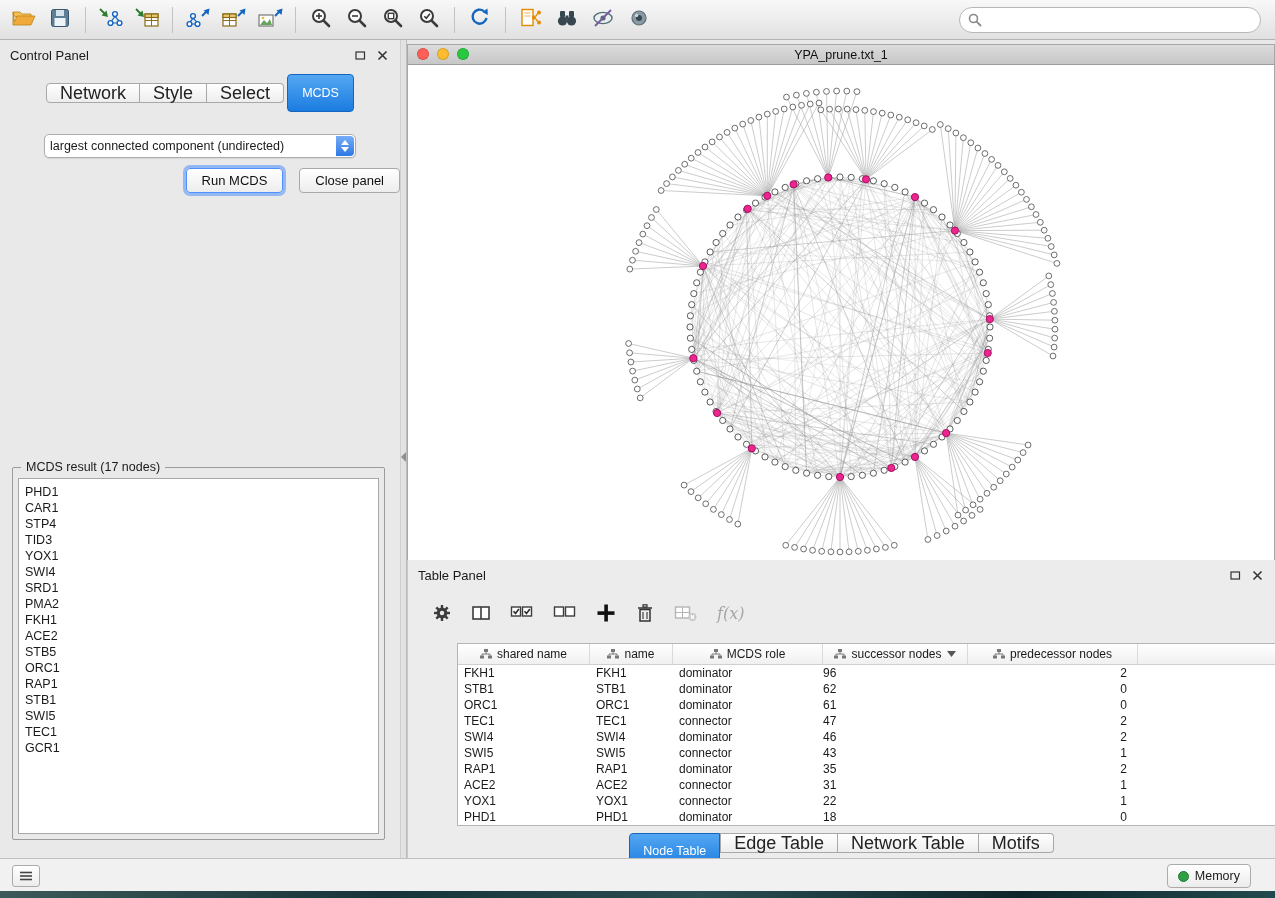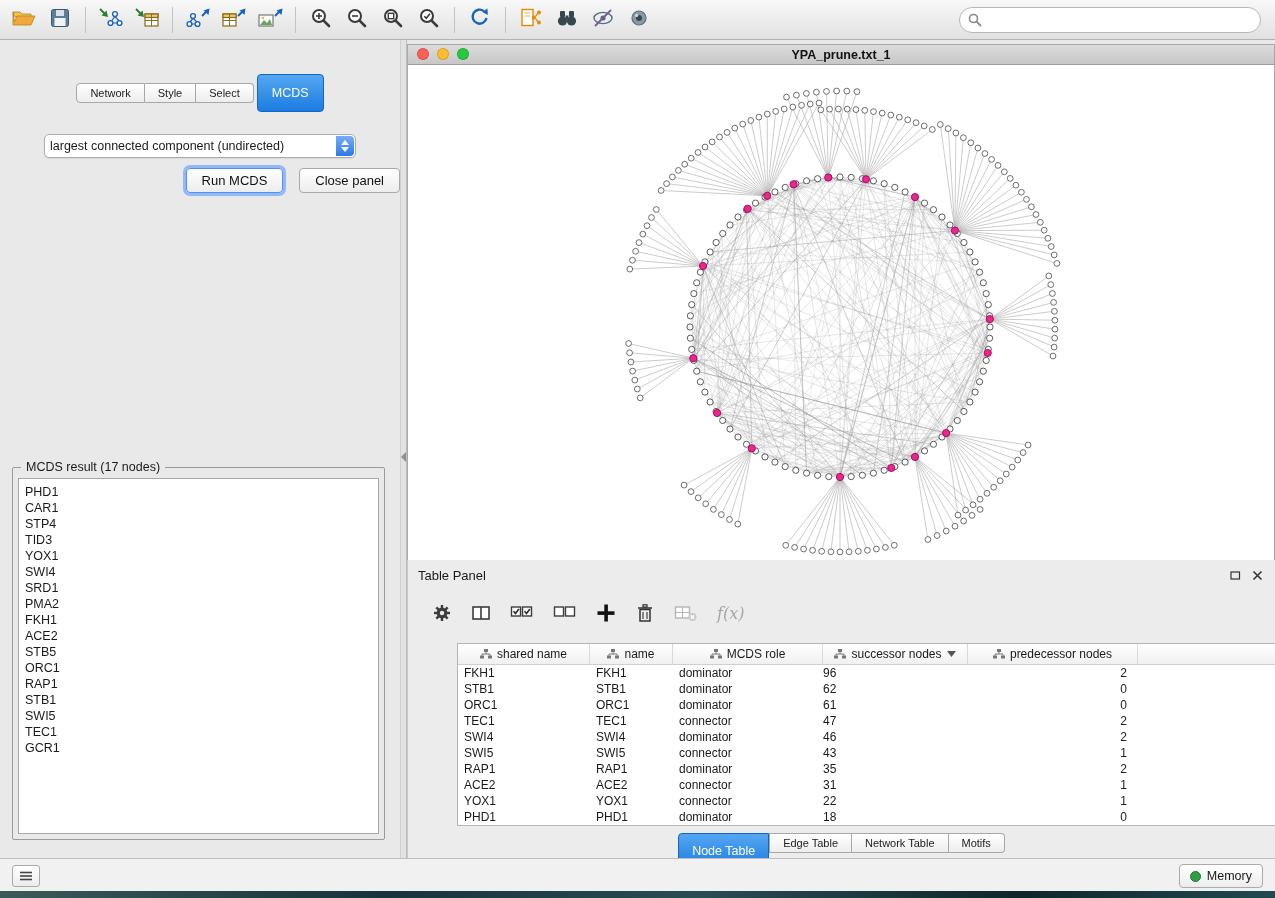--- a/index.html
+++ b/index.html
@@ -12,21 +12,21 @@
   .searchbox{margin-left:auto;margin-right:8px;width:300px;height:24px;background:#fff;border:1px solid #b7b7b7;border-radius:13px;position:relative;display:flex;align-items:center;}
   .searchbox svg{position:absolute;left:8px;top:5px;}
   .searchbox input{border:none;outline:none;background:transparent;margin-left:28px;width:260px;font-size:12px;font-family:"Liberation Sans",sans-serif;}
 
   
   .control-panel{position:absolute;left:0;top:40px;width:400px;height:818px;background:#e9e9e9;}
   .panel-header{display:flex;align-items:center;padding:8px 10px 0 10px;font-size:13px;}
   .panel-header .title{flex:1;}
   .winbtn{width:16px;height:14px;display:flex;align-items:center;justify-content:center;margin-left:6px;}
   .cp-tabs{position:absolute;top:34px;left:0;width:100%;display:flex;justify-content:center;align-items:center;}
-  .seg{height:20px;padding:0 13px;display:flex;align-items:center;font-size:11px;background:linear-gradient(#ffffff,#ededed);border:1px solid #a8a8a8;color:#222;box-sizing:border-box;}
+  .seg{height:20px;padding:0 13px;display:flex;align-items:center;font-size:18px;background:linear-gradient(#ffffff,#ededed);border:1px solid #a8a8a8;color:#222;box-sizing:border-box;}
   .seg + .seg{border-left:none;}
   .seg.first{border-radius:4px 0 0 4px;}
   .seg.last{border-radius:0 4px 4px 0;}
   .tab-active{margin-left:3px;height:20px;padding:8px 14px;display:flex;align-items:center;font-size:12.5px;color:#fff;background:linear-gradient(#55a7f2,#1b7ce0);border:1px solid #1565c0;border-radius:4px;}
   .opt-label{position:absolute;top:74px;width:100%;text-align:center;font-size:13px;}
   .mac-select{position:absolute;top:94px;left:44px;width:312px;height:24px;background:#fff;border:1px solid #adadad;border-radius:5px;box-sizing:border-box;display:flex;align-items:center;font-size:12.5px;padding-left:5px;box-shadow:0 1px 1px rgba(0,0,0,.08);}
   .mac-select .chev{position:absolute;right:1px;top:1px;bottom:1px;width:18px;background:linear-gradient(#76acf7,#2e7ae6);border-radius:0 4px 4px 0;display:flex;flex-direction:column;align-items:center;justify-content:center;gap:2px;}
   .tri-up{width:0;height:0;border-left:4px solid transparent;border-right:4px solid transparent;border-bottom:5px solid #fff;}
   .tri-down{width:0;height:0;border-left:4px solid transparent;border-right:4px solid transparent;border-top:5px solid #fff;}
   .cp-buttons{position:absolute;top:128px;width:100%;display:flex;justify-content:flex-end;gap:16px;}
@@ -35,21 +35,21 @@
   .groupbox{position:absolute;top:427px;left:12px;width:373px;height:373px;border:1px solid #9b9b9b;border-radius:2px;box-sizing:border-box;}
   .groupbox .legend{position:absolute;top:-8px;left:8px;background:#e9e9e9;padding:0 5px;font-size:12.5px;}
   .mcds-list{position:absolute;left:5px;right:5px;top:10px;bottom:5px;background:#fff;border:1px solid #a7a7a7;font-size:12.5px;line-height:16px;padding:5px 0 0 6px;overflow:hidden;box-sizing:border-box;}
   .mcds-item{height:16px;}
 
   
   .v-divider{position:absolute;left:400px;top:40px;width:7px;height:818px;background:#e2e2e2;border-left:1px solid #cfcfcf;border-right:1px solid #bcbcbc;box-sizing:border-box;}
   .v-divider .arrow{position:absolute;left:0px;top:412px;width:0;height:0;border-top:5px solid transparent;border-bottom:5px solid transparent;border-right:5px solid #8f8f8f;}
 
   
-  .network-window{position:absolute;left:407px;top:44px;width:868px;height:516px;border:1px solid #a8a8a8;box-sizing:border-box;background:#fff;font-weight:bold;}
+  .network-window{position:absolute;left:407px;top:44px;width:868px;height:516px;border:1px solid #a8a8a8;box-sizing:border-box;background:#fff;}
   .net-titlebar{position:relative;height:19px;background:linear-gradient(#dcdcdc,#c7c7c7);border-bottom:1px solid #9c9c9c;display:flex;align-items:center;justify-content:center;font-size:12.5px;color:#111;}
   .lights{position:absolute;left:9px;top:3px;display:flex;gap:8px;}
   .light{width:12px;height:12px;border-radius:50%;border:1px solid rgba(0,0,0,.15);box-sizing:border-box;}
   .net-canvas{position:relative;width:100%;height:495px;background:#fff;overflow:hidden;}
 
   
   .table-panel{position:absolute;left:407px;top:560px;width:868px;height:298px;background:#ececec;border-left:1px solid #c9c9c9;box-sizing:border-box;}
   .tp-toolbar{position:absolute;top:30px;left:0;width:100%;height:46px;display:flex;align-items:center;padding-left:24px;gap:19px;box-sizing:border-box;}
   .ticon{display:flex;align-items:center;justify-content:center;}
   .fx{font-family:"DejaVu Serif",serif;font-style:italic;font-size:16px;color:#a6a6a6;}
@@ -64,21 +64,21 @@
   .bc.r3{text-align:left;padding-right:15px;}
   .bc.r4{text-align:right;padding-right:11px;}
   .vscroll{position:absolute;right:0;top:20px;bottom:0;width:11px;background:#f5f5f5;border-left:1px solid #e0e0e0;}
   .vthumb{position:absolute;top:2px;left:1px;width:8px;height:84px;background:#c0c0c0;border-radius:4px;}
   .tp-tabs{position:absolute;left:0;top:273px;width:100%;display:flex;justify-content:center;}
   .seg-blue{height:36px;padding:4px 13px;display:flex;align-items:center;font-size:12.5px;color:#fff;background:linear-gradient(#55a7f2,#1b7ce0);border:1px solid #1565c0;box-sizing:border-box;border-radius:4px 0 0 4px;}
 
   
   .status-bar{position:absolute;left:0;top:858px;width:1275px;height:33px;background:#f1f1f1;border-top:1px solid #bfbfbf;box-sizing:border-box;}
   .listbtn{position:absolute;left:12px;top:6px;width:26px;height:20px;background:linear-gradient(#fff,#ececec);border:1px solid #ababab;border-radius:3px;display:flex;align-items:center;justify-content:center;}
-  .membtn{position:absolute;right:12px;top:5px;height:22px;padding:0 10px;background:linear-gradient(#fff,#ececec);border:1px solid #ababab;border-radius:4px;display:flex;align-items:center;gap:6px;font-size:12.5px;}
+  .membtn{position:absolute;right:24px;top:5px;height:22px;padding:0 10px;background:linear-gradient(#fff,#ececec);border:1px solid #ababab;border-radius:4px;display:flex;align-items:center;gap:6px;font-size:12.5px;}
   .greendot{width:11px;height:11px;border-radius:50%;background:#2ea043;border:1px solid #1d7a30;box-sizing:border-box;}
   .desktop-strip{position:absolute;left:0;top:891px;width:1275px;height:7px;background:linear-gradient(90deg,#3c5a57,#16343a 30%,#2a4d52 55%,#0e262b 80%,#224a4e);}
 </style>
 </head>
 <body>
 
 <div class="app">
 
   <div class="toolbar">
     <div class="tbtn">
@@ -220,20 +220,33 @@
     <div class="searchbox">
       <svg width="14" height="14" viewBox="0 0 14 14">
           <circle cx="5.5" cy="5.5" r="4" fill="none" stroke="#8a8a8a" stroke-width="1.6"></circle>
           <line x1="8.6" y1="8.6" x2="12.5" y2="12.5" stroke="#8a8a8a" stroke-width="1.8" stroke-linecap="round"></line>
         </svg>
       <input type="text" placeholder="" style="">
     </div>
   </div>
 
   <div class="control-panel">
+    <div class="panel-header">
+      <span class="title">Control Panel</span>
+      <span class="winbtn">
+          <svg width="11" height="11" viewBox="0 0 11 11">
+            <rect x="1" y="2" width="8.5" height="7" fill="none" stroke="#333" stroke-width="1.2"></rect>
+          </svg>
+        </span>
+      <span class="winbtn">
+          <svg width="11" height="11" viewBox="0 0 11 11">
+            <path d="M1.5 1.5 9.5 9.5M9.5 1.5 1.5 9.5" stroke="#333" stroke-width="1.6"></path>
+          </svg>
+        </span>
+    </div>
 
     <div class="cp-tabs">
       <div class="seg first">Network</div>
       <div class="seg">Style</div>
       <div class="seg last">Select</div>
       <div class="tab-active">MCDS</div>
     </div>
 
 
     <div class="mac-select">

